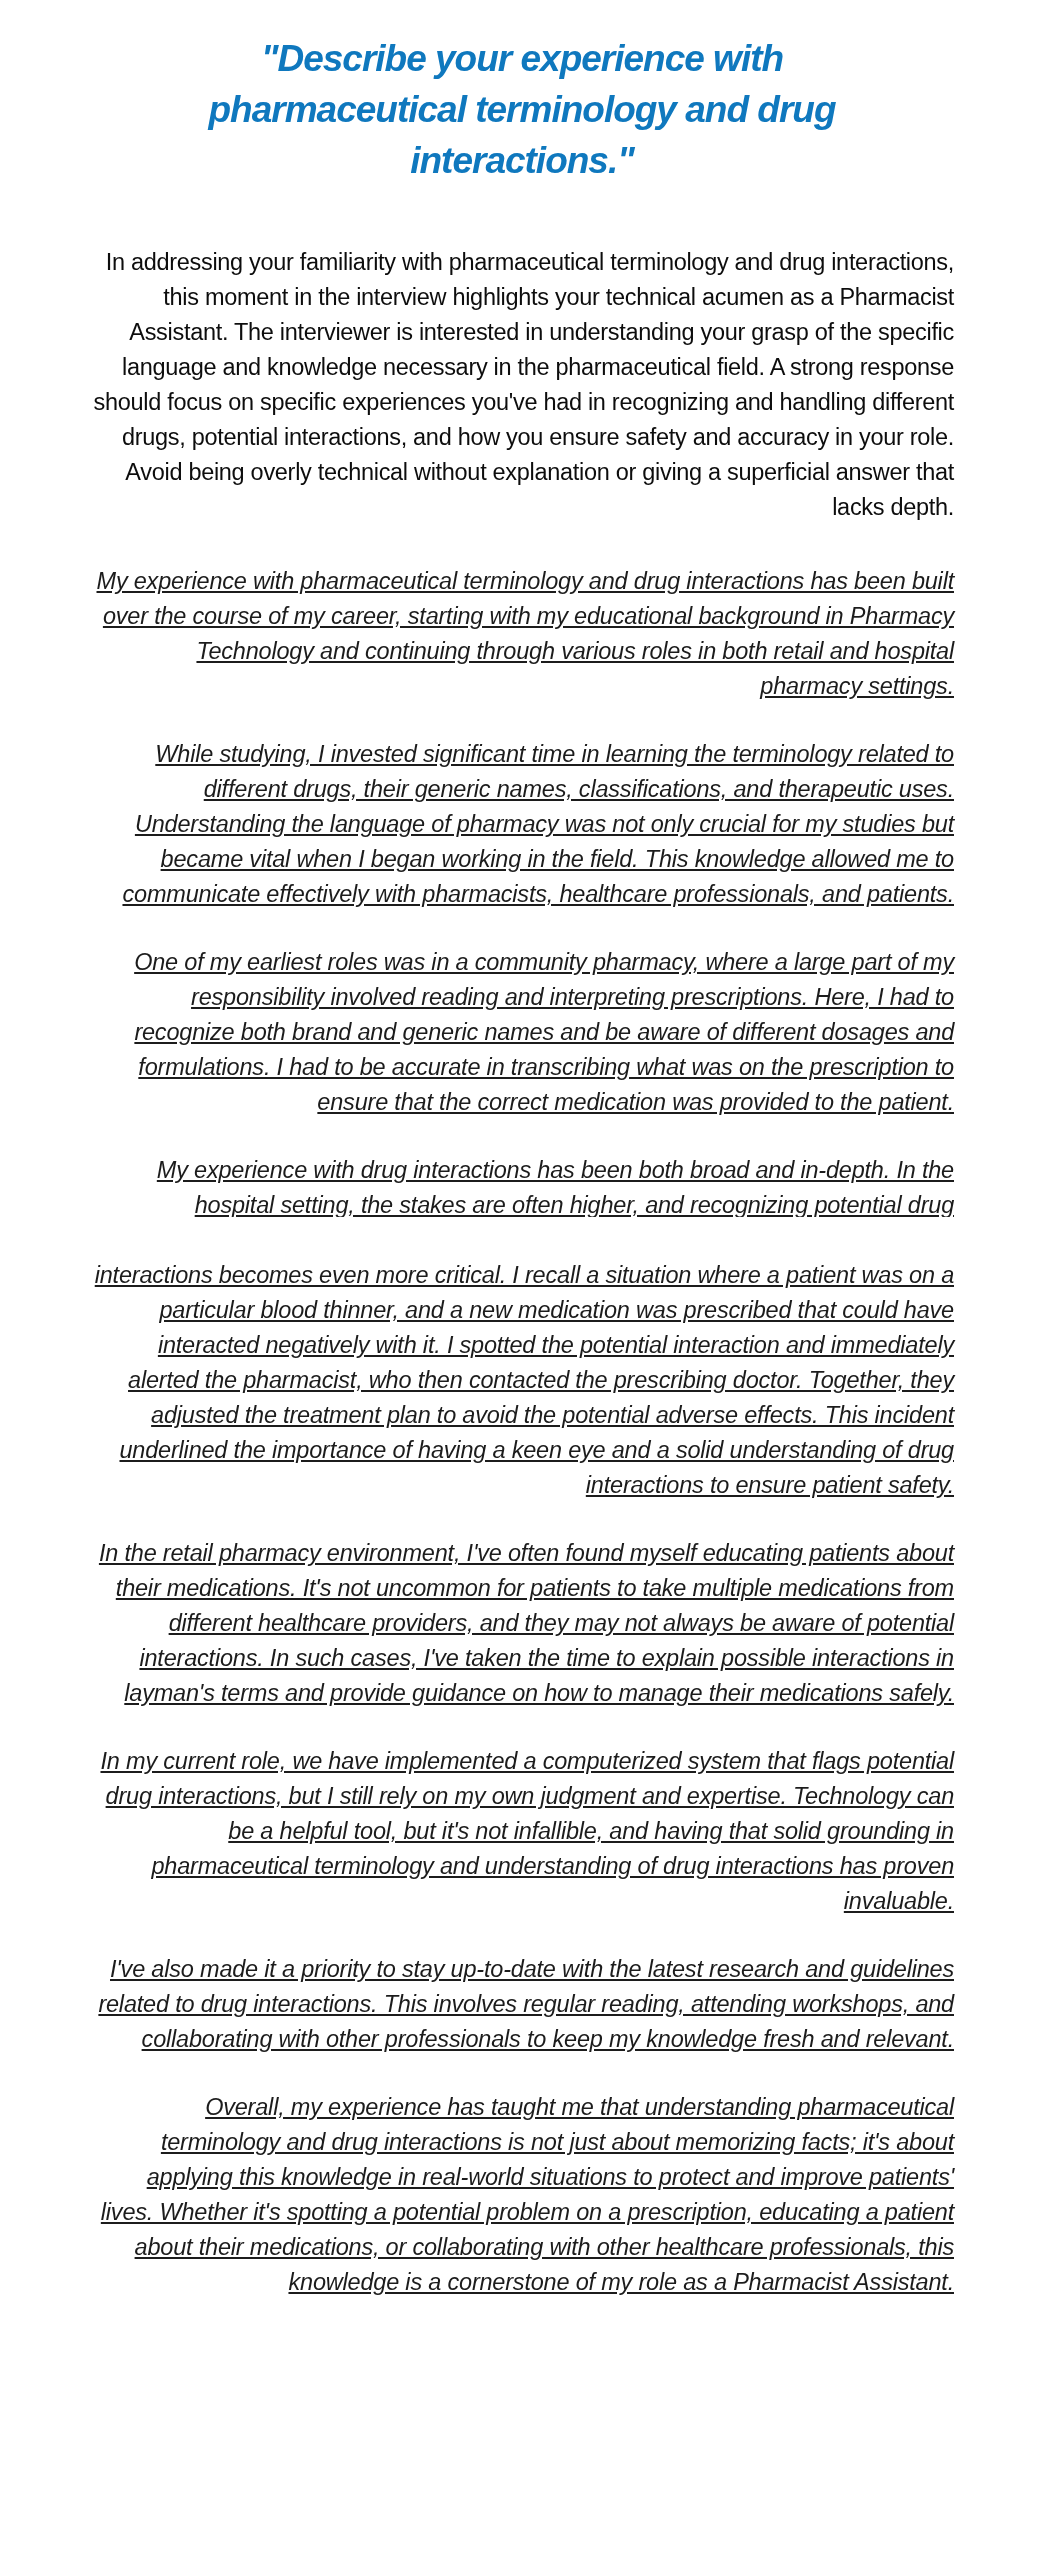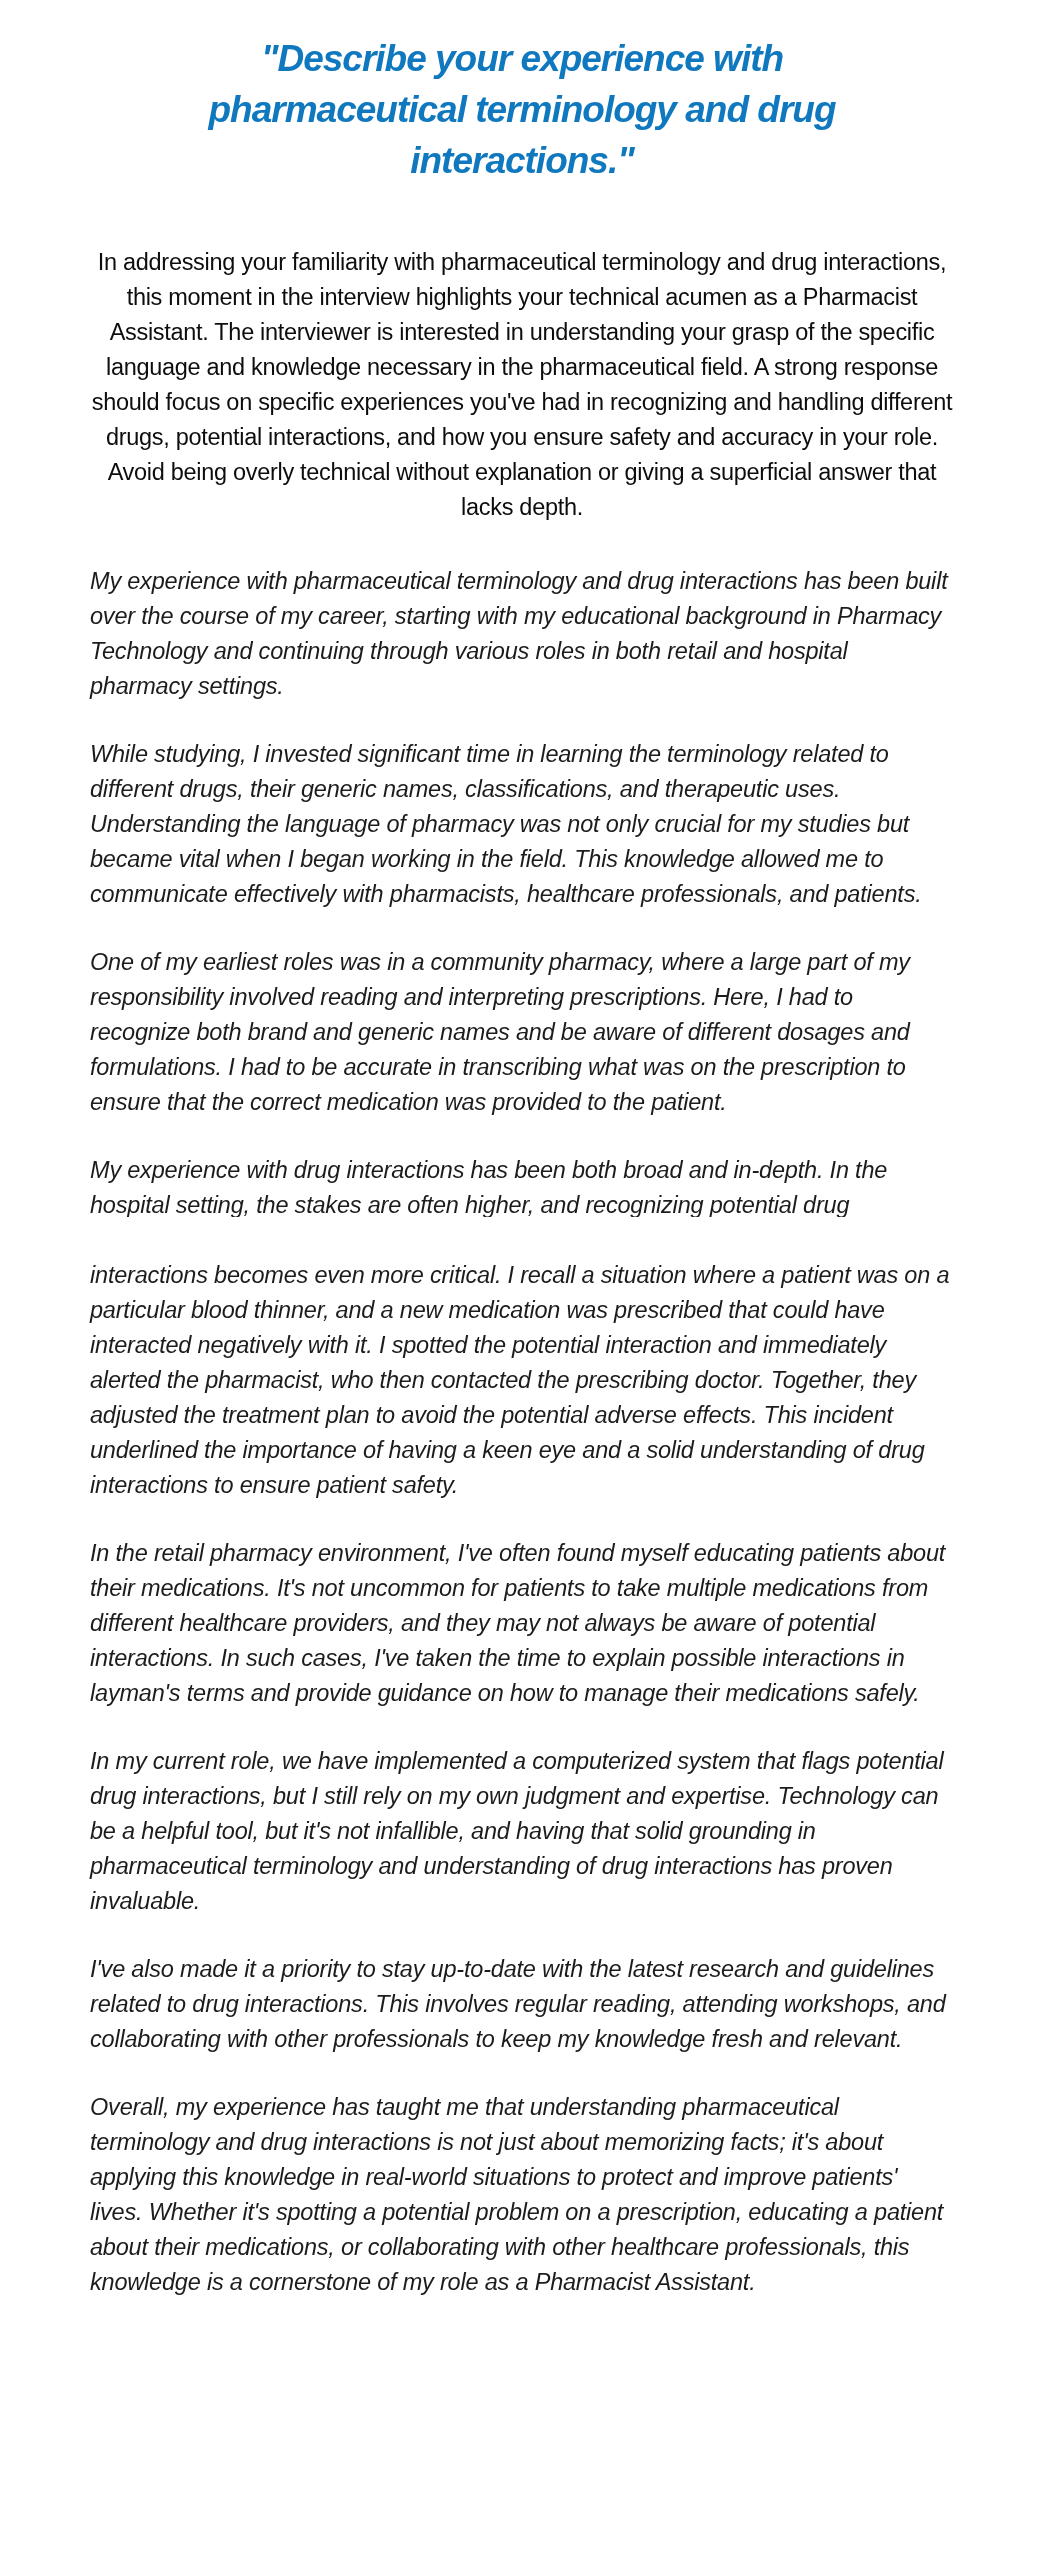--- a/index.html
+++ b/index.html
@@ -27,21 +27,21 @@
     line-height: 51px;
     font-style: italic;
     font-weight: 600;
     font-stretch: condensed;
     letter-spacing: -1px;
     color: #0f78be;
   }
   
   .guidance {
     margin: 0 0 39px 0;
-    text-align: center;
+    text-align: right;
     font-size: 23.5px;
     line-height: 35px;
     font-stretch: condensed;
     letter-spacing: -0.3px;
     color: #0d0d0d;
   }
   
   .answer-heading {
     margin: 0 0 29px 0;
     font-size: 27px;
@@ -53,21 +53,22 @@
   
   .ans {
     margin: 0 0 33px 0;
     font-size: 23.5px;
     line-height: 35px;
     font-style: italic;
     font-weight: 400;
     font-stretch: condensed;
     letter-spacing: -0.2px;
     color: #1c1c1c;
-    text-align: left;
+    text-align: right;
+    text-decoration: underline;
   }
   
   .ans-clipped {
     height: 64px;          
     overflow: hidden;
     margin-bottom: 0;
   }
   .page-gap {
     height: 41px;          
   }

